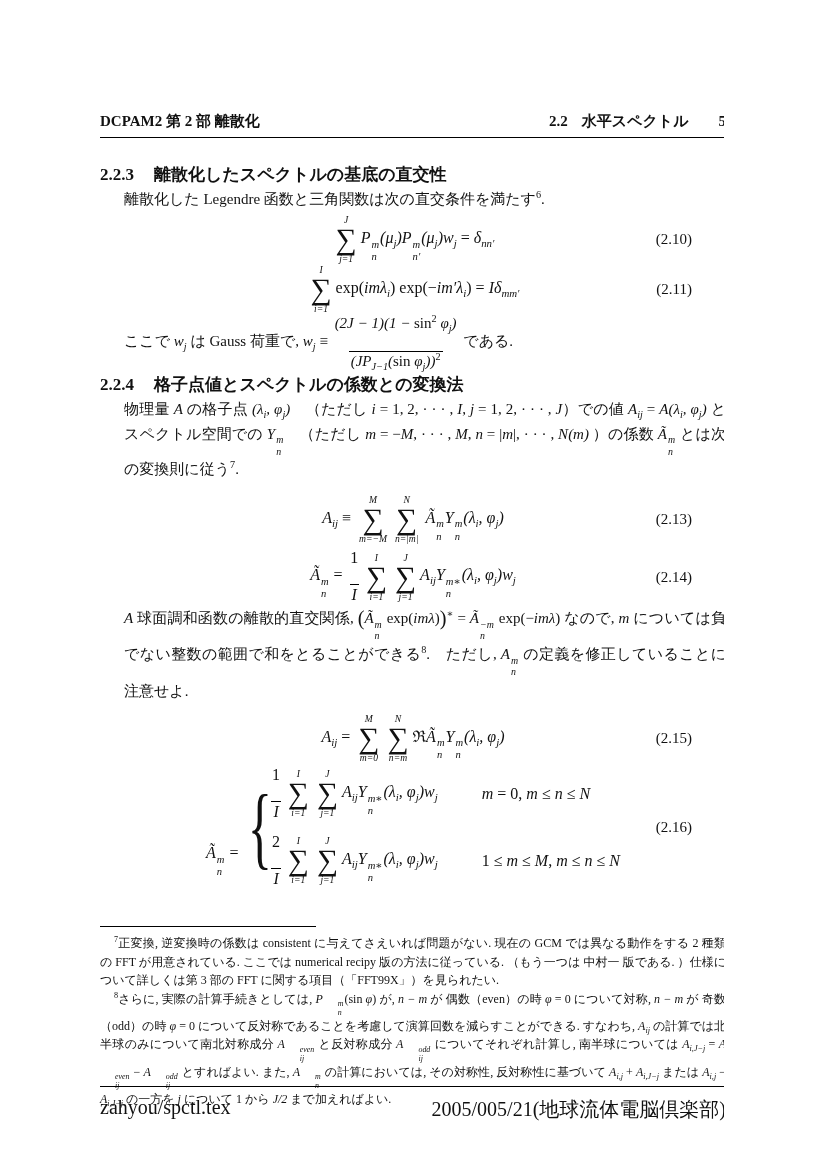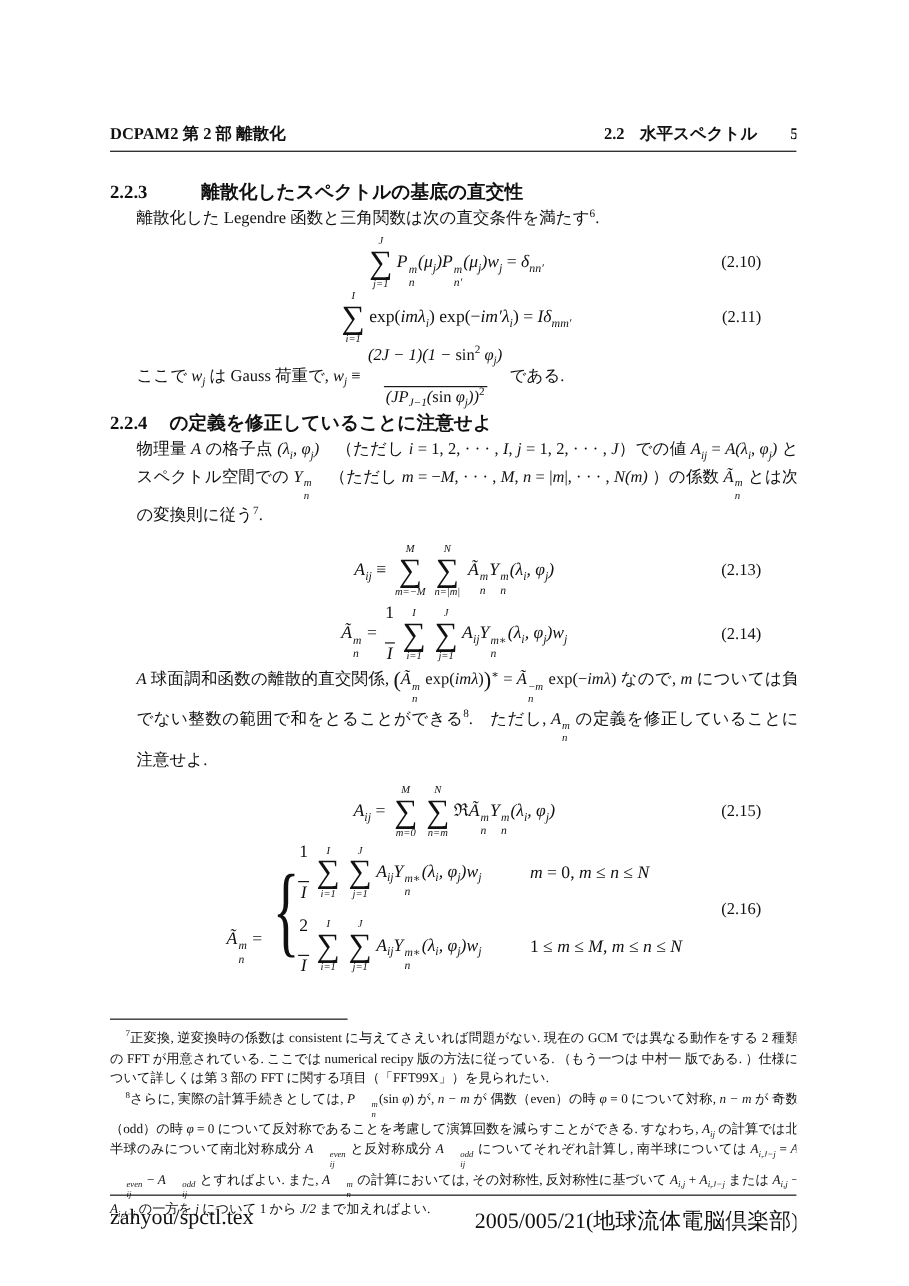--- a/index.html
+++ b/index.html
@@ -11,21 +11,21 @@
   .hdr{top:88px;display:flex;justify-content:space-between;align-items:baseline;
        border-bottom:1.4px solid #000;padding-bottom:6px;font-weight:bold;font-size:15px;}
   .hdr-right{display:flex;align-items:baseline;}
   .hdr-sec{margin-right:14px;}
   .hdr-pg{margin-left:30px;}
 
   
   .main{top:138px;font-size:15px;line-height:25px;}
   h3.sec{font-size:17px;margin:0;font-weight:bold;display:flex;}
   h3.sec .secno{margin-right:20px;}
-  .h223{margin-bottom:10px;gap:29px;}
+  .h223{margin-bottom:10px;}
   .h224{margin-top:14px;margin-bottom:10px;}
   p.para{margin:0;text-align:justify;padding-left:24px;}
 
   
   .eq{position:relative;display:flex;justify-content:center;align-items:center;font-size:16px;}
   .eq .eqno{position:absolute;right:34px;top:50%;transform:translateY(-50%);
             font-style:normal;font-size:15px;}
   .eq210{min-height:48px;margin-top:2px;}
   .eq211{min-height:48px;}
   .eq212{min-height:16px;margin-top:2px;}
@@ -117,21 +117,21 @@
     </div>
 
 
     <p class="para p2"><span class="rm">ここで </span><span class="mi">w</span><sub><span class="mi">j</span></sub><span class="rm"> は Gauss 荷重で, </span><span class="mi">w</span><sub><span class="mi">j</span></sub><span class="rm"> ≡ </span><span class="frac">
           <span class="fr-up"><span class="mi">(2J − 1)(1 − </span><span class="rm">sin</span><sup><span class="rm">2</span></sup><span class="mi"> φ</span><sub><span class="mi">j</span></sub><span class="mi">)</span></span>
           <span class="fr-dn"><span class="mi">(JP</span><sub><span class="mi">J−1</span></sub><span class="mi">(</span><span class="rm">sin</span><span class="mi"> φ</span><sub><span class="mi">j</span></sub><span class="mi">))</span><sup><span class="rm">2</span></sup></span>
         </span><span class="rm"> である.</span></p>
 
     <h3 class="sec h224">
       <span class="secno">2.2.4</span>
-      <span>の定義を修正していることに注意せよ</span>
+      <span>格子点値とスペクトルの係数との変換法</span>
     </h3>
 
     <p class="para p3"><span class="rm">物理量 </span><span class="mi">A</span><span class="rm"> の格子点 </span><span class="mi">(λ</span><sub><span class="mi">i</span></sub><span class="mi">, φ</span><sub><span class="mi">j</span></sub><span class="mi">)</span><span class="rm">　（ただし </span><span class="mi">i</span><span class="rm"> = 1, 2, · · · , </span><span class="mi">I</span><span class="rm">,  </span><span class="mi">j</span><span class="rm"> = 1, 2, · · · , </span><span class="mi">J</span><span class="rm">）での値 </span><span class="mi">A</span><sub><span class="mi">ij</span></sub><span class="rm"> = </span><span class="mi">A</span><span class="mi">(λ</span><sub><span class="mi">i</span></sub><span class="mi">, φ</span><sub><span class="mi">j</span></sub><span class="mi">)</span><span class="rm"> とスペクトル空間での </span><span class="mi">Y</span><span class="ss">
           <span class="ss-up"><span class="mi">m</span></span>
           <span class="ss-dn"><span class="mi">n</span></span>
         </span><span class="rm">　（ただし </span><span class="mi">m</span><span class="rm"> = −</span><span class="mi">M</span><span class="rm">, · · · , </span><span class="mi">M</span><span class="rm">,  </span><span class="mi">n</span><span class="rm"> = |</span><span class="mi">m</span><span class="rm">|, · · · , </span><span class="mi">N</span><span class="mi">(m)</span><span class="rm"> ）の係数 </span><span class="mi">Ã</span><span class="ss">
           <span class="ss-up"><span class="mi">m</span></span>
           <span class="ss-dn"><span class="mi">n</span></span>
         </span><span class="rm"> とは次の変換則に従う</span><sup><span class="rm">7</span></sup><span class="rm">.</span></p>
 

